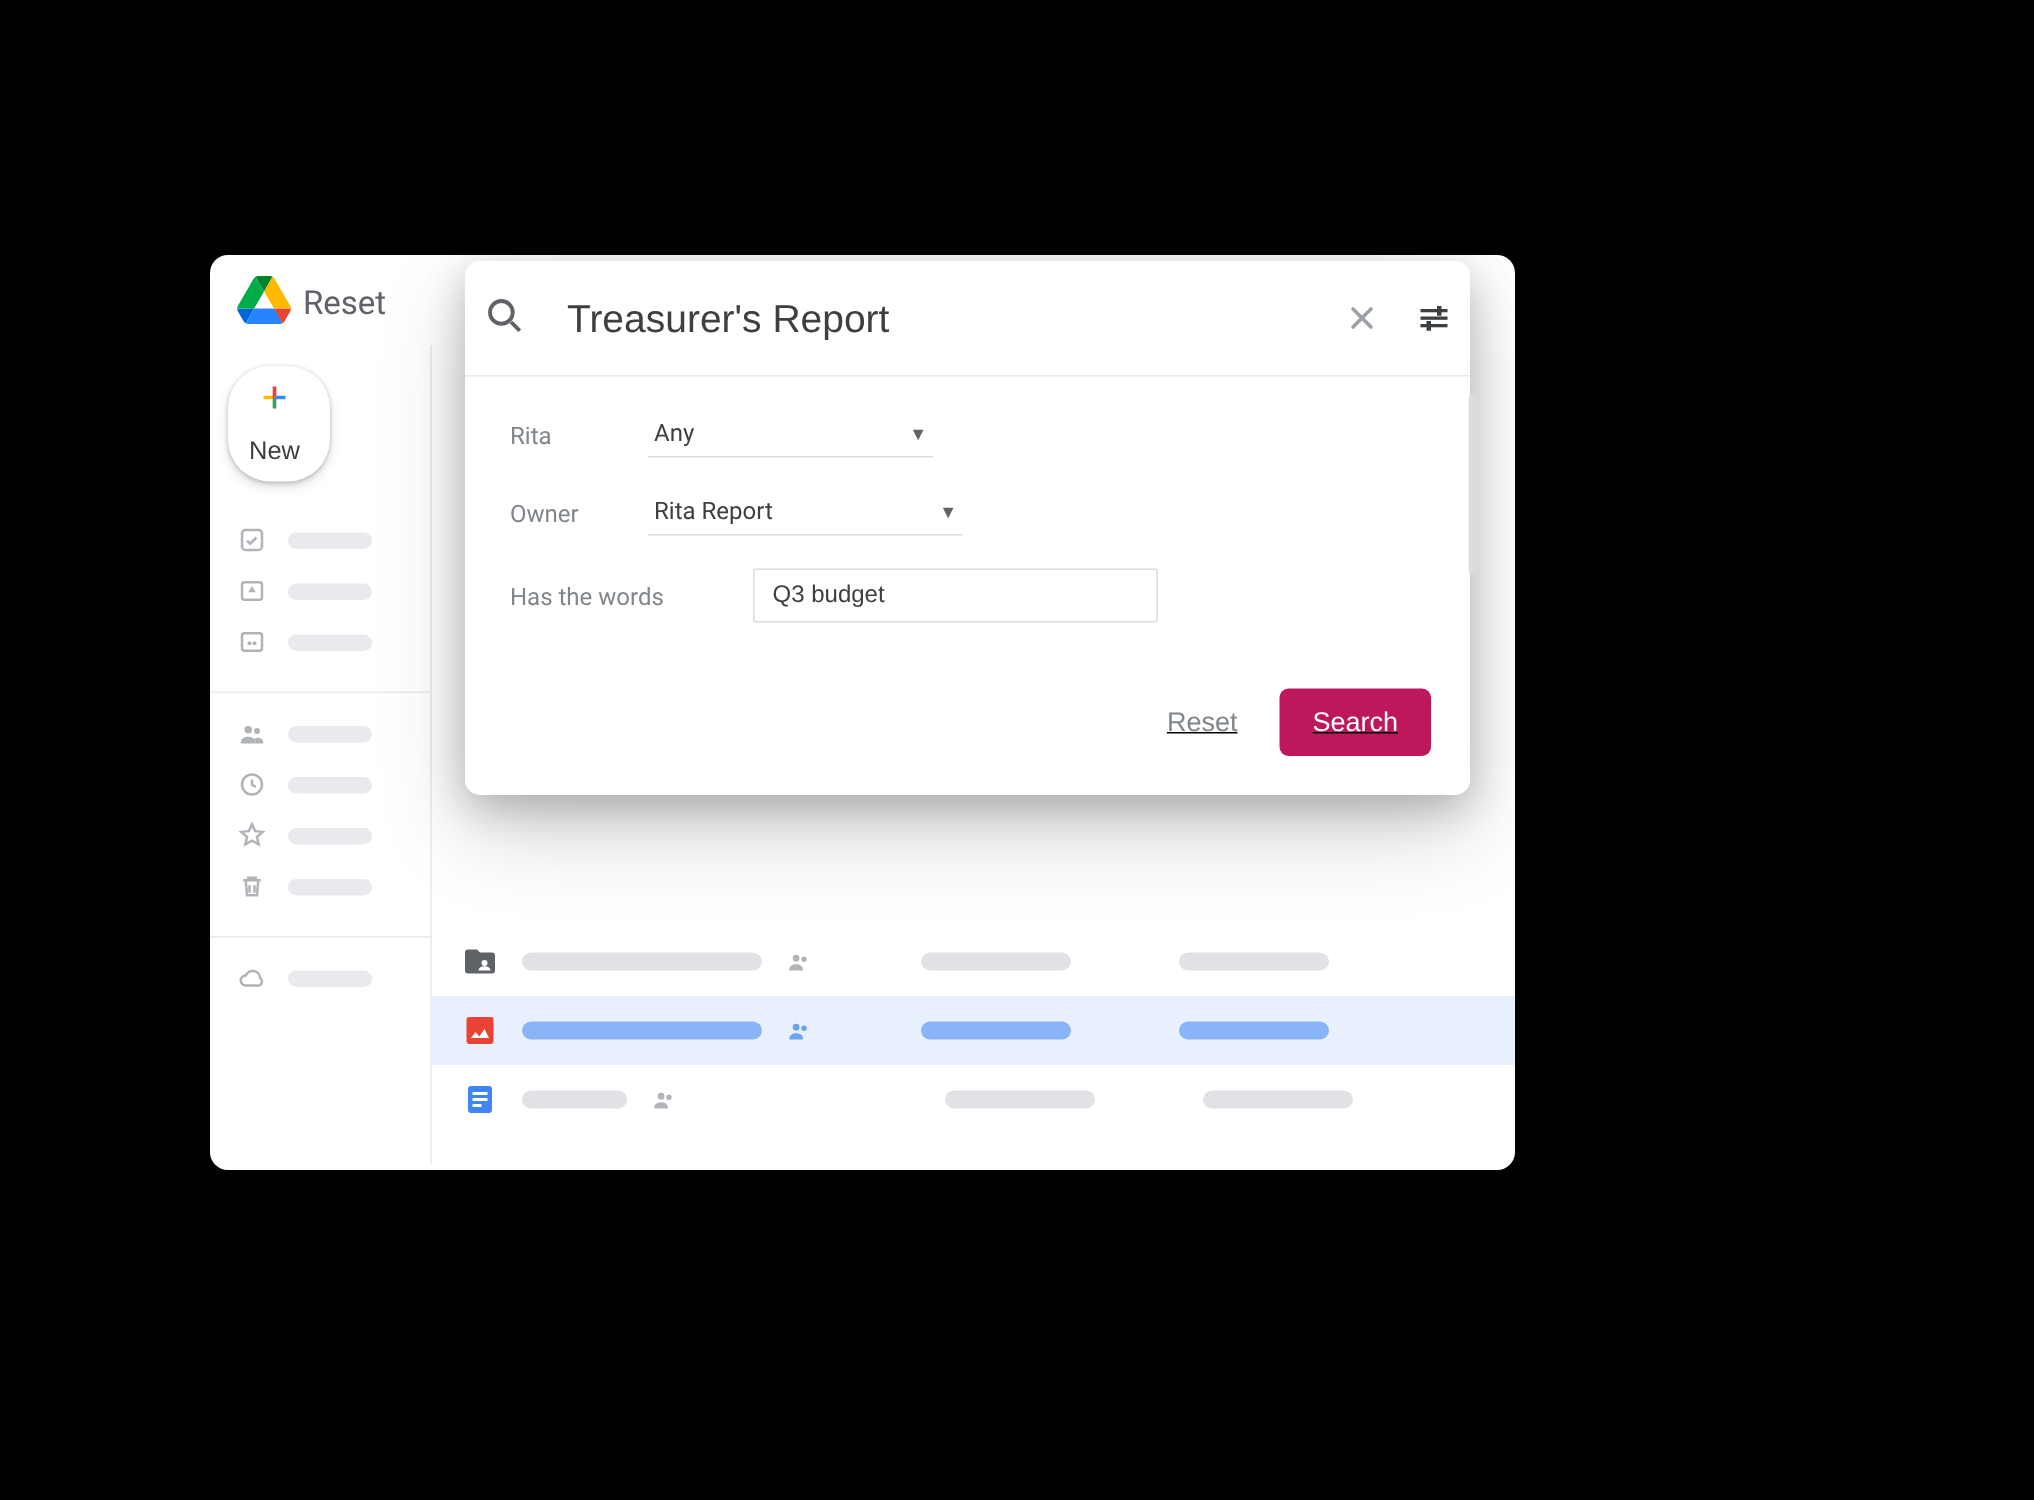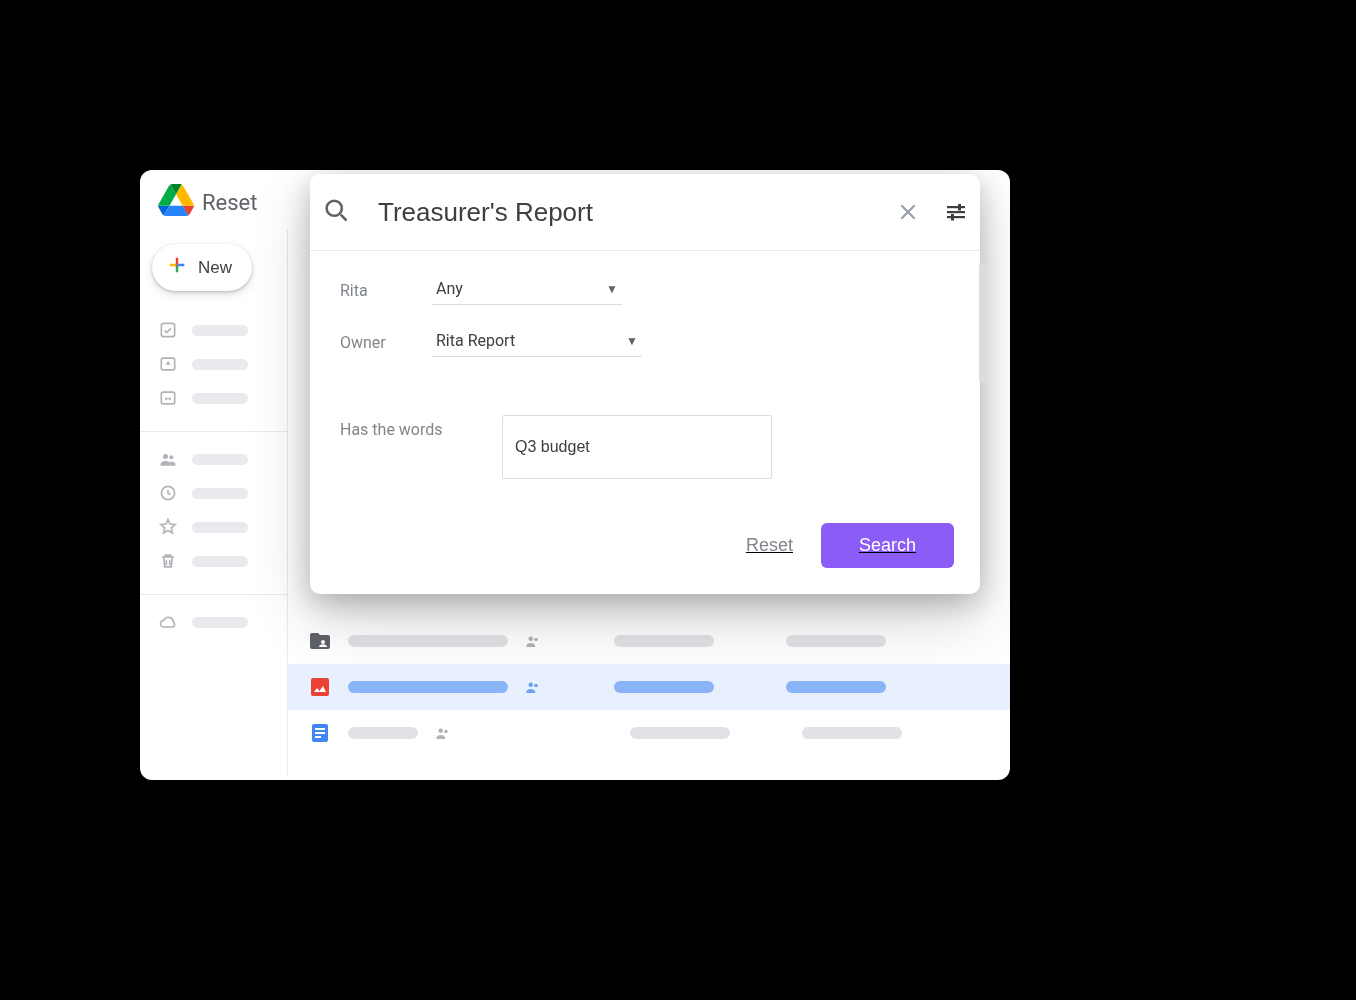--- a/index.html
+++ b/index.html
@@ -49,20 +49,21 @@
       box-shadow: 0 1px 3px rgba(60,64,67,0.3), 0 4px 8px rgba(60,64,67,0.15);
       padding: 10px 20px 10px 14px;
       display: inline-flex;
       align-items: center;
       gap: 10px;
       font-size: 17px;
       color: #3c4043;
       font-weight: 500;
       cursor: pointer;
       width: fit-content;
+      flex-direction: column;
     }
     .side-group { padding: 4px 0 10px 0; }
     .side-sep { height: 1px; background: #e8eaed; margin: 6px 0; }
     .side-item {
       display: flex;
       align-items: center;
       gap: 14px;
       padding: 7px 18px;
       cursor: pointer;
     }
@@ -160,50 +161,49 @@
       border-bottom: 1px solid #dadce0;
       padding: 4px 4px 6px 4px;
       min-width: 190px;
       cursor: pointer;
       font-size: 16px;
       color: #3c4043;
     }
     .dropdown .caret { color:#5f6368; font-size:12px; }
     .text-input {
       border: 1px solid #dadce0;
-      padding: 22px 12px;
+      padding: 8px 12px;
       font-size: 16px;
       color: #3c4043;
       width: 270px;
       outline: none;
       border-radius: 2px;
-      margin-top: 36px;
     }
     .panel-footer {
       display: flex;
       justify-content: flex-end;
       align-items: center;
       gap: 28px;
       padding: 14px 26px 26px 26px;
       text-decoration: underline;
     }
     .reset-btn {
       background: none;
       border: none;
       font-size: 18px;
       color: #80868b;
       cursor: pointer;
     }
     .search-btn {
-      background: #8b5cf6;
+      background: #be185d;
       color: #fff;
       border: none;
       font-size: 18px;
       font-weight: 500;
-      padding: 12px 38px;
+      padding: 12px 22px;
       border-radius: 6px;
       cursor: pointer;
     }
     .col-spacer { flex: 1; max-width: 40px; }
   </style>
 </head>
 <body>
 
 <div class="window">
   <div class="header">

